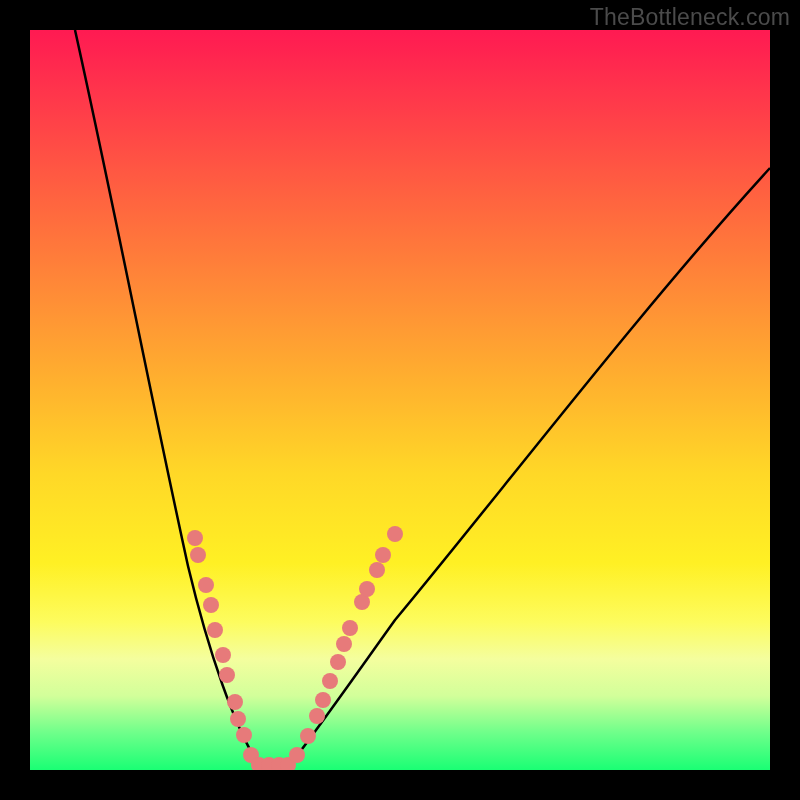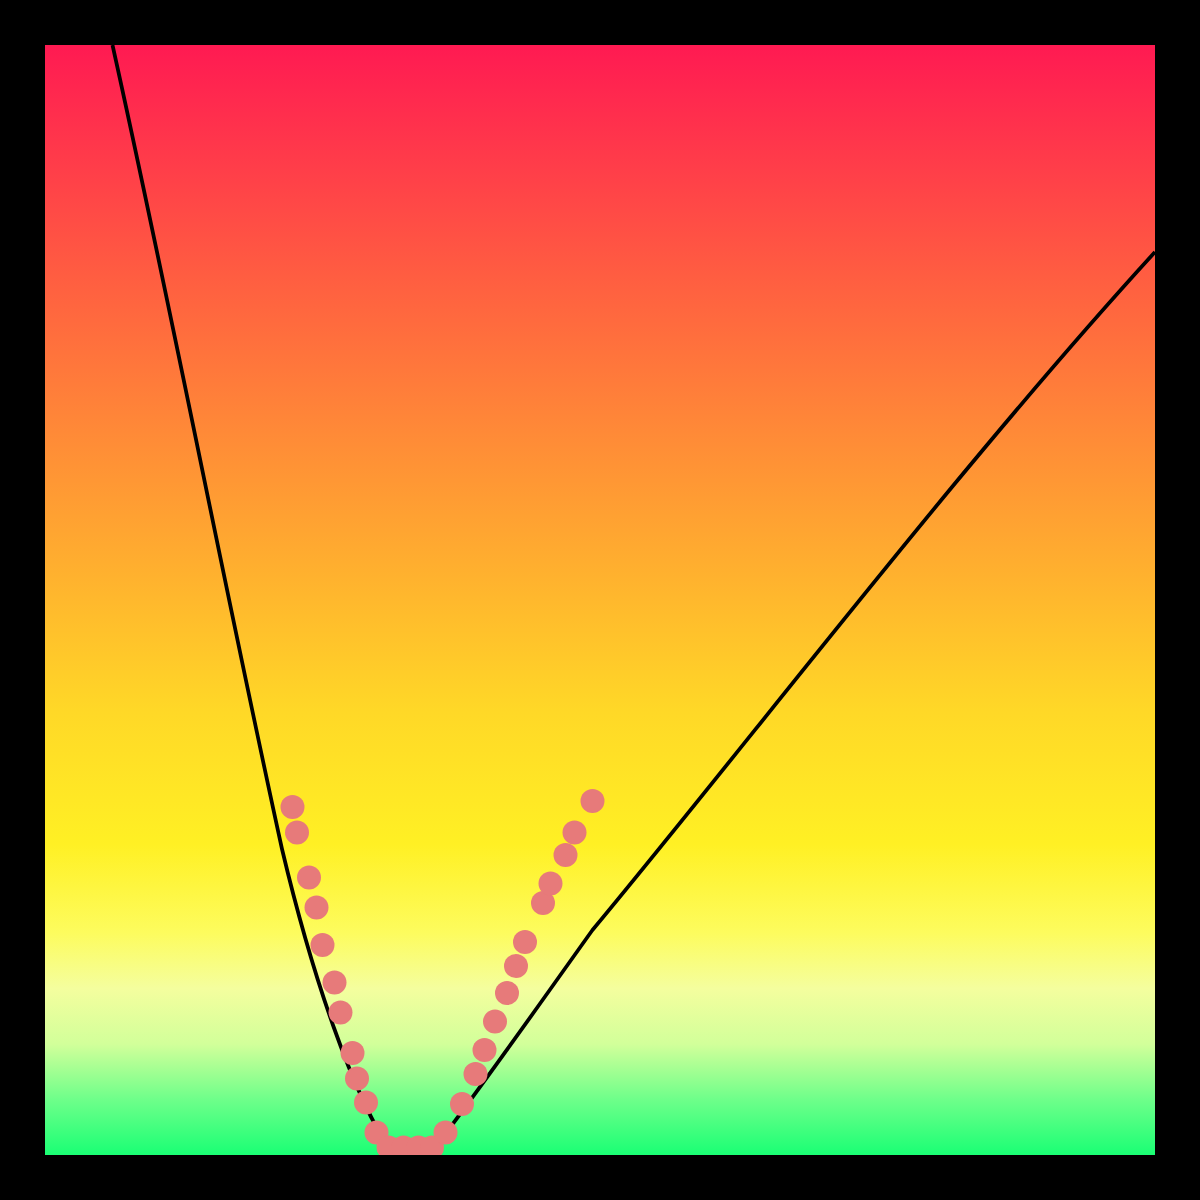--- a/index.html
+++ b/index.html
@@ -108,14 +108,15 @@
         <circle class="dot" cx="320" cy="598" r="8"></circle>
         <circle class="dot" cx="332" cy="572" r="8"></circle>
         <circle class="dot" cx="337" cy="559" r="8"></circle>
         <circle class="dot" cx="347" cy="540" r="8"></circle>
         <circle class="dot" cx="353" cy="525" r="8"></circle>
         <circle class="dot" cx="365" cy="504" r="8"></circle>
       </g>
     </svg>
   </div>
 
+  <div class="watermark">TheBottleneck.com</div>
 
 </div>
 
 </body></html>

